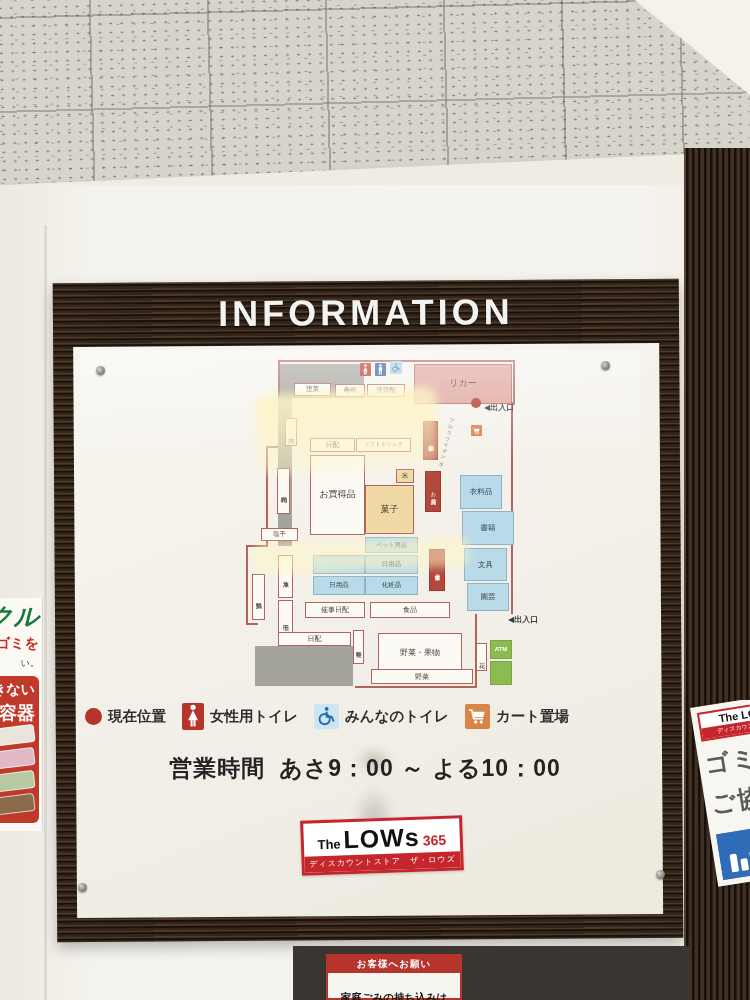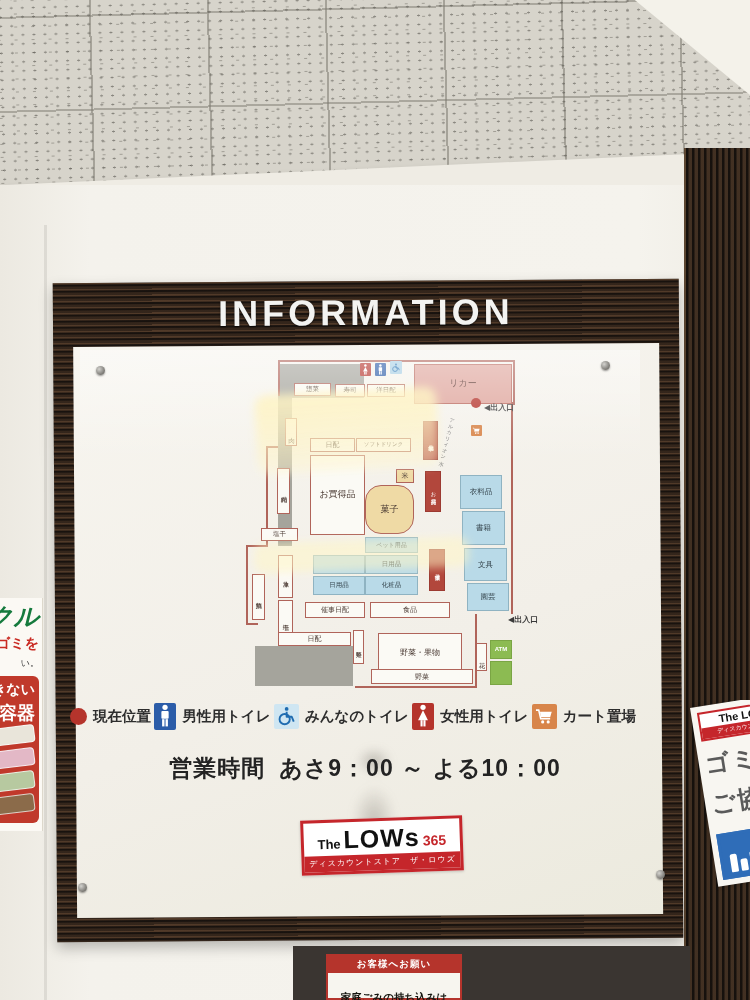--- a/index.html
+++ b/index.html
@@ -60,22 +60,22 @@
   .map-dot{position:absolute;width:10px;height:10px;border-radius:50%;background:#b5342c;}
   
   .glare1{position:absolute;left:256px;top:391px;width:182px;height:80px;z-index:6;transform:rotate(-3deg);
     background:linear-gradient(180deg,rgba(255,240,175,.85),rgba(255,248,215,.45));filter:blur(4px);border-radius:12px;pointer-events:none;}
   .glare2{position:absolute;left:254px;top:540px;width:215px;height:30px;z-index:6;transform:rotate(-2deg);
     background:rgba(255,246,198,.55);filter:blur(4px);border-radius:10px;pointer-events:none;}
   .reflection{position:absolute;left:344px;top:748px;width:60px;height:108px;z-index:6;pointer-events:none;
     background:radial-gradient(ellipse 42% 18% at 50% 12%,rgba(110,104,96,.4),transparent 70%),
                radial-gradient(ellipse 50% 42% at 50% 65%,rgba(110,104,96,.33),transparent 72%);filter:blur(4px);}
   
-  .legend{position:absolute;left:70px;top:697px;width:566px;height:38px;z-index:7;
-    display:flex;align-items:center;justify-content:space-between;}
+  .legend{position:absolute;left:85px;top:697px;width:566px;height:38px;z-index:7;
+    display:flex;align-items:center;justify-content:flex-start;gap:16px;}
   .legend-item{display:flex;align-items:center;gap:6px;}
   .legend-label{font-size:14.5px;font-weight:bold;color:#2d2d2d;white-space:nowrap;}
   .li-box{display:flex;align-items:center;justify-content:center;border-radius:2px;}
   .li-box svg{width:82%;height:88%;}
   .li-current{width:17px;height:17px;border-radius:50%;background:#b5342c;}
   .li-male{width:22px;height:27px;background:#2b5ca8;}
   .li-female{width:22px;height:27px;background:#b5342c;}
   .li-accessible{width:25px;height:25px;background:#cfe6f2;}
   .li-cart{width:25px;height:25px;background:#d8854a;}
   
@@ -165,26 +165,26 @@
       <div class="a a-white" style="left: 72px; top: 31px; width: 37px; height: 13px; font-size: 6.5px;">惣菜</div>
       <div class="a a-white" style="left: 113px; top: 32px; width: 30px; height: 13px; font-size: 6.5px;">寿司</div>
       <div class="a a-white" style="left: 145px; top: 32px; width: 38px; height: 13px; font-size: 6.5px;">洋日配</div>
       <div class="a a-pink" style="left: 192px; top: 12px; width: 98px; height: 40px; font-size: 9px;">リカー</div>
       <div class="a a-white" style="left: 88px; top: 86px; width: 45px; height: 14px; font-size: 7px;">日配</div>
       <div class="a a-white" style="left: 134px; top: 86px; width: 55px; height: 14px; font-size: 5.5px;">ソフトドリンク</div>
       <div class="a a-white vert" style="left: 63px; top: 66px; width: 12px; height: 28px; font-size: 6.5px;">肉</div>
       <div class="a a-white vert" style="left: 55px; top: 116px; width: 13px; height: 46px; font-size: 6.5px;">精肉</div>
       <div class="a a-white" style="left: 88px; top: 103px; width: 55px; height: 80px; font-size: 9px;">お買得品</div>
       <div class="a a-yellow" style="left: 174px; top: 117px; width: 18px; height: 14px; font-size: 7px;">米</div>
-      <div class="a a-yellow" style="left: 143px; top: 133px; width: 49px; height: 49px; font-size: 9px; border-radius: 16px;">菓子</div>
+      <div class="a a-yellow" style="left: 143px; top: 133px; width: 49px; height: 49px; font-size: 9px;">菓子</div>
       <div class="a a-red vert" style="left: 201px; top: 69px; width: 15px; height: 39px; font-size: 5.5px;">食品催事</div>
       <div class="a a-red vert" style="left: 203px; top: 119px; width: 16px; height: 41px; font-size: 5.5px;">お買得品</div>
       <div class="a a-red vert" style="left: 207px; top: 197px; width: 16px; height: 42px; font-size: 5.5px;">菓子催事</div>
       <div class="a a-blue" style="left: 238px; top: 123px; width: 42px; height: 34px; font-size: 7.5px;">衣料品</div>
-      <div class="a a-blue" style="left: 240px; top: 159px; width: 43px; height: 34px; font-size: 7.5px;">書籍</div>
+      <div class="a a-blue" style="left: 240px; top: 159px; width: 52px; height: 34px; font-size: 7.5px;">書籍</div>
       <div class="a a-blue" style="left: 242px; top: 196px; width: 43px; height: 33px; font-size: 7.5px;">文具</div>
       <div class="a a-blue" style="left: 245px; top: 231px; width: 42px; height: 28px; font-size: 7.5px;">園芸</div>
       <div class="a a-blue" style="left: 143px; top: 185px; width: 53px; height: 16px; font-size: 6px;">ペット用品</div>
       <div class="a a-blue" style="left: 91px; top: 203px; width: 52px; height: 19px;"></div>
       <div class="a a-blue" style="left: 143px; top: 203px; width: 53px; height: 19px; font-size: 6.5px;">日用品</div>
       <div class="a a-blue" style="left: 91px; top: 224px; width: 52px; height: 19px; font-size: 6.5px;">日用品</div>
       <div class="a a-blue" style="left: 143px; top: 224px; width: 53px; height: 19px; font-size: 6.5px;">化粧品</div>
       <div class="a a-white" style="left: 83px; top: 250px; width: 60px; height: 16px; font-size: 7px;">催事日配</div>
       <div class="a a-white" style="left: 148px; top: 250px; width: 80px; height: 16px; font-size: 7px;">食品</div>
       <div class="a a-white" style="left: 39px; top: 176px; width: 37px; height: 13px; font-size: 6.5px;">塩干</div>
@@ -239,50 +239,39 @@
   <div class="glare2"></div>
   <div class="panel-sheen"></div>
   <div class="reflection"></div>
 
   <div class="legend">
       <div class="legend-item">
         <span class="li-box li-current"></span>
         <span class="legend-label">現在位置</span>
       </div>
       <div class="legend-item">
-        <span class="li-box li-male">
+        <span class="li-box li-female">
           <svg viewBox="0 0 24 36">
             <circle cx="12" cy="5" r="4" fill="#fff"></circle>
-            <rect x="6.5" y="10.5" width="11" height="12" rx="1.5" fill="#fff"></rect>
-            <rect x="7.6" y="23" width="3.6" height="11" fill="#fff"></rect>
-            <rect x="12.8" y="23" width="3.6" height="11" fill="#fff"></rect>
+            <path d="M12 9.5 L19.5 24.5 H4.5 Z" fill="#fff"></path>
+            <rect x="8.2" y="24.5" width="3.2" height="9.5" fill="#fff"></rect>
+            <rect x="12.6" y="24.5" width="3.2" height="9.5" fill="#fff"></rect>
           </svg>
         </span>
-        <span class="legend-label">男性用トイレ</span>
+        <span class="legend-label">女性用トイレ</span>
       </div>
       <div class="legend-item">
         <span class="li-box li-accessible">
           <svg viewBox="0 0 26 26">
             <circle cx="11" cy="17" r="6.5" fill="none" stroke="#1f6cb0" stroke-width="2.4"></circle>
             <circle cx="13.5" cy="4" r="2.4" fill="#1f6cb0"></circle>
             <path d="M13.5 7.5 V14 H20 L22.5 20" fill="none" stroke="#1f6cb0" stroke-width="2.4" stroke-linejoin="round"></path>
           </svg>
         </span>
         <span class="legend-label">みんなのトイレ</span>
-      </div>
-      <div class="legend-item">
-        <span class="li-box li-female">
-          <svg viewBox="0 0 24 36">
-            <circle cx="12" cy="5" r="4" fill="#fff"></circle>
-            <path d="M12 9.5 L19.5 24.5 H4.5 Z" fill="#fff"></path>
-            <rect x="8.2" y="24.5" width="3.2" height="9.5" fill="#fff"></rect>
-            <rect x="12.6" y="24.5" width="3.2" height="9.5" fill="#fff"></rect>
-          </svg>
-        </span>
-        <span class="legend-label">女性用トイレ</span>
       </div>
       <div class="legend-item">
         <span class="li-box li-cart">
           <svg viewBox="0 0 26 26">
             <path d="M2.5 5.5 H6 L8.5 16.5 H20.5" fill="none" stroke="#fff" stroke-width="2"></path>
             <path d="M7.5 7.5 H22.5 L20.5 14.5 H9 Z" fill="#fff"></path>
             <circle cx="11" cy="20.5" r="2" fill="#fff"></circle>
             <circle cx="18" cy="20.5" r="2" fill="#fff"></circle>
           </svg>
         </span>

